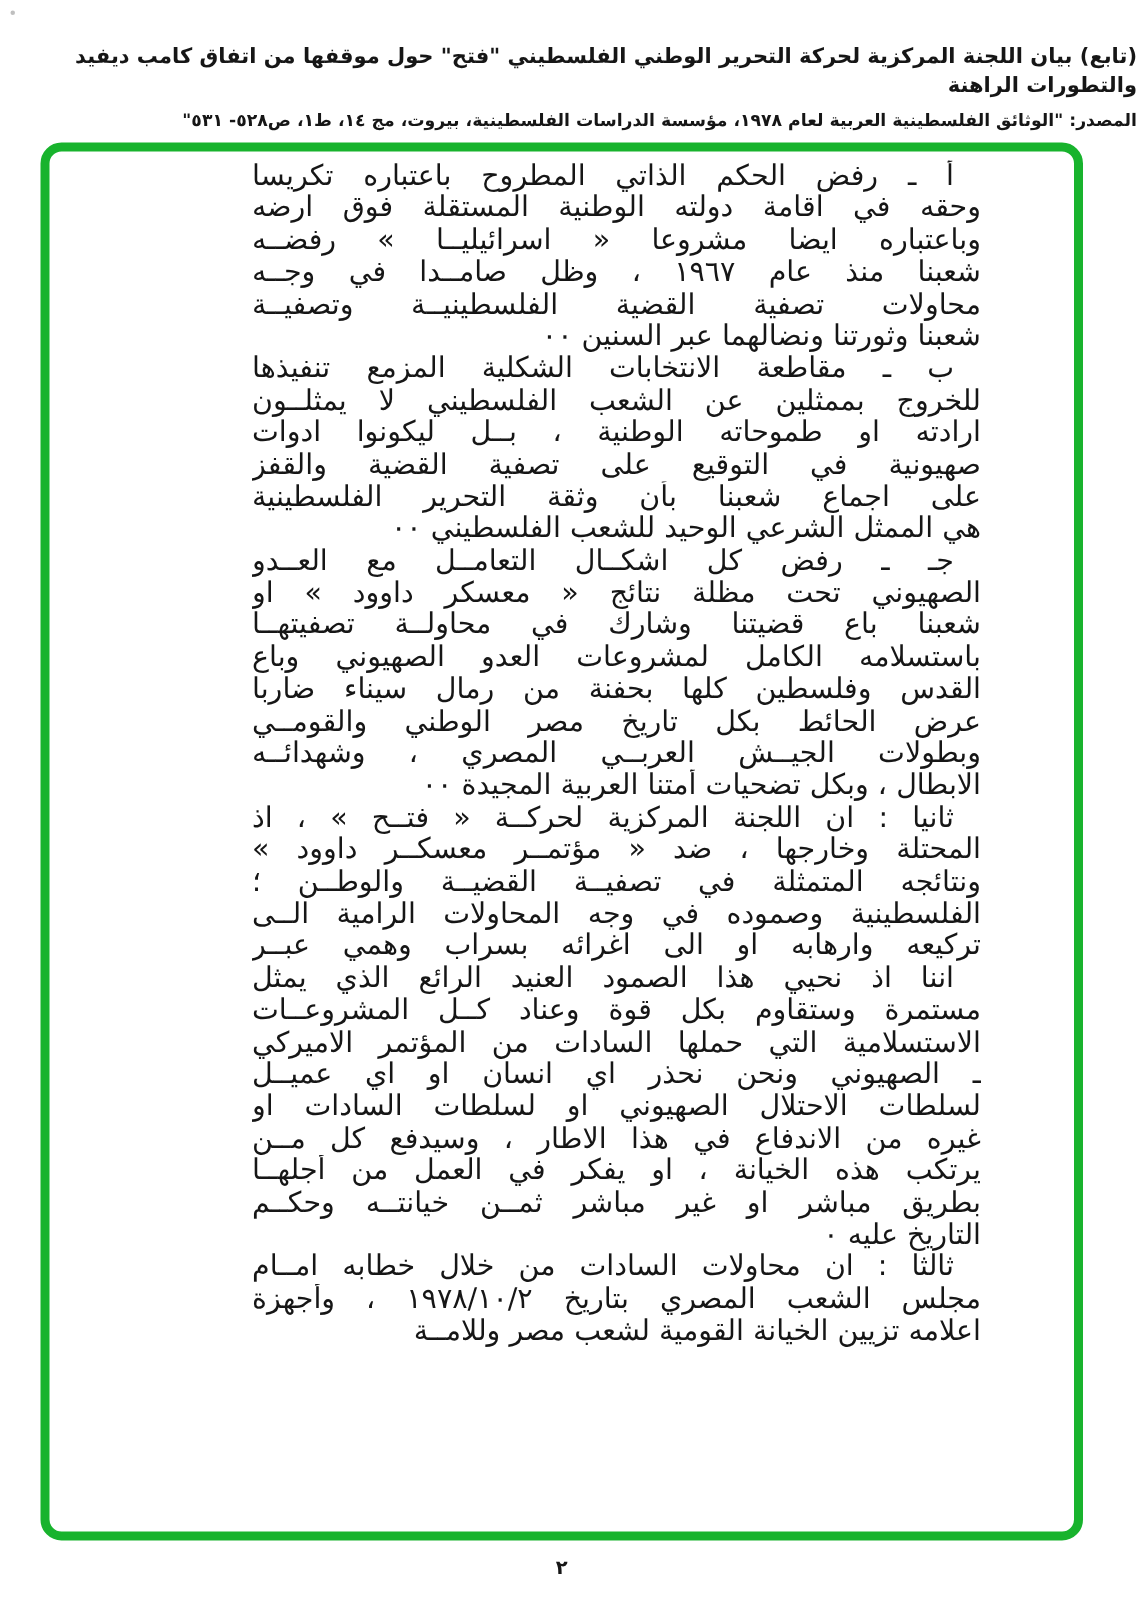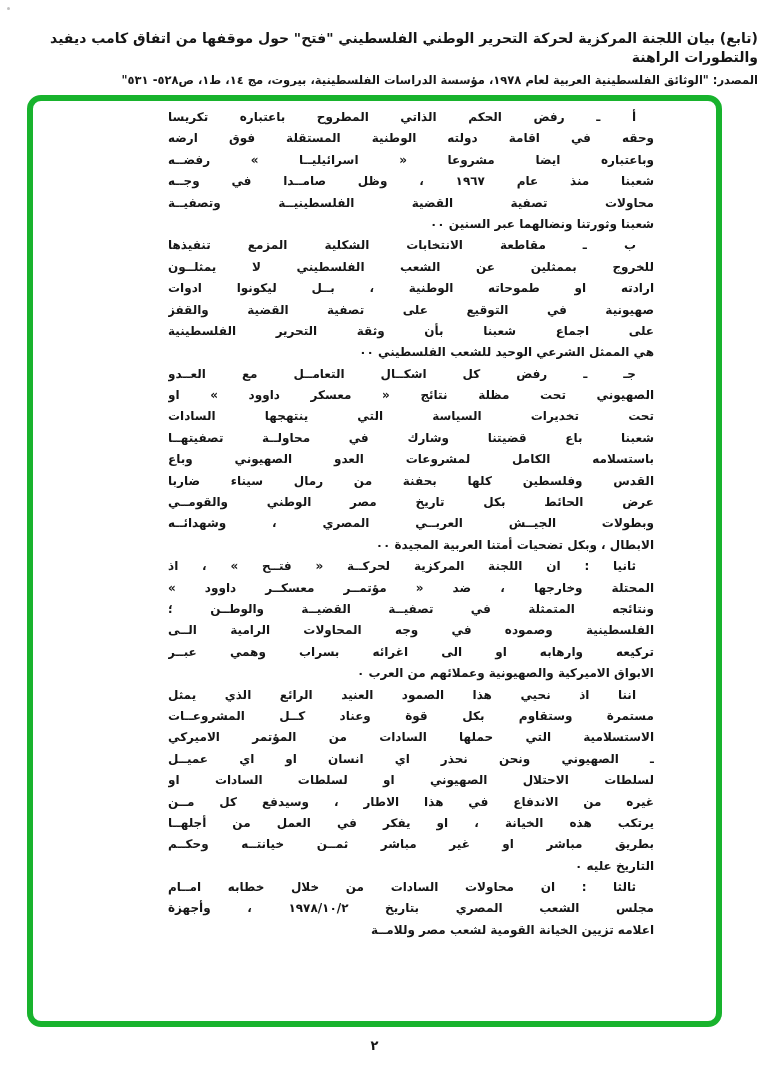--- a/index.html
+++ b/index.html
@@ -57,22 +57,22 @@
     background: transparent;
   }
   .doc-text {
     position: absolute;
     left: 168px;
     top: 107px;
     width: 486px;
     direction: rtl;
   }
   .tline {
-    font-size: 12px;
-    font-weight: bold;
+    font-size: 19px;
+    font-weight: normal;
     line-height: 21.4px;
     height: 21.4px;
     white-space: normal;
     text-align: justify;
     text-align-last: justify;
     overflow: hidden;
   }
   .tline.pfirst {
     padding-right: 18px;
   }
@@ -110,33 +110,31 @@
     <div class="tline">محاولات تصفية القضية الفلسطينيــة وتصفيــة</div>
     <div class="tline plast">شعبنا وثورتنا ونضالهما عبر السنين ٠٠</div>
     <div class="tline pfirst">ب ـ مقاطعة الانتخابات الشكلية المزمع تنفيذها</div>
     <div class="tline">للخروج بممثلين عن الشعب الفلسطيني لا يمثلــون</div>
     <div class="tline">ارادته او طموحاته الوطنية ، بــل ليكونوا ادوات</div>
     <div class="tline">صهيونية في التوقيع على تصفية القضية والقفز</div>
     <div class="tline">على اجماع شعبنا بأن وثقة التحرير الفلسطينية</div>
     <div class="tline plast">هي الممثل الشرعي الوحيد للشعب الفلسطيني ٠٠</div>
     <div class="tline pfirst">جـ ـ رفض كل اشكــال التعامــل مع العــدو</div>
     <div class="tline">الصهيوني تحت مظلة نتائج « معسكر داوود » او</div>
-    <div class="tline">تحت تخديرات السياسة التي ينتهجها السادات</div>
     <div class="tline">شعبنا باع قضيتنا وشارك في محاولــة تصفيتهــا</div>
     <div class="tline">باستسلامه الكامل لمشروعات العدو الصهيوني وباع</div>
     <div class="tline">القدس وفلسطين كلها بحفنة من رمال سيناء ضاربا</div>
     <div class="tline">عرض الحائط بكل تاريخ مصر الوطني والقومــي</div>
     <div class="tline">وبطولات الجيــش العربــي المصري ، وشهدائــه</div>
     <div class="tline plast">الابطال ، وبكل تضحيات أمتنا العربية المجيدة ٠٠</div>
     <div class="tline pfirst">ثانيا : ان اللجنة المركزية لحركــة « فتــح » ، اذ</div>
     <div class="tline">المحتلة وخارجها ، ضد « مؤتمــر معسكــر داوود »</div>
     <div class="tline">ونتائجه المتمثلة في تصفيــة القضيــة والوطــن ؛</div>
     <div class="tline">الفلسطينية وصموده في وجه المحاولات الرامية الــى</div>
     <div class="tline">تركيعه وارهابه او الى اغرائه بسراب وهمي عبــر</div>
-    <div class="tline plast">الابواق الاميركية والصهيونية وعملائهم من العرب ٠</div>
     <div class="tline pfirst">اننا اذ نحيي هذا الصمود العنيد الرائع الذي يمثل</div>
     <div class="tline">مستمرة وستقاوم بكل قوة وعناد كــل المشروعــات</div>
     <div class="tline">الاستسلامية التي حملها السادات من المؤتمر الاميركي</div>
     <div class="tline">ـ الصهيوني ونحن نحذر اي انسان او اي عميــل</div>
     <div class="tline">لسلطات الاحتلال الصهيوني او لسلطات السادات او</div>
     <div class="tline">غيره من الاندفاع في هذا الاطار ، وسيدفع كل مــن</div>
     <div class="tline">يرتكب هذه الخيانة ، او يفكر في العمل من أجلهــا</div>
     <div class="tline">بطريق مباشر او غير مباشر ثمــن خيانتــه وحكــم</div>
     <div class="tline plast">التاريخ عليه ٠</div>
     <div class="tline pfirst">ثالثا : ان محاولات السادات من خلال خطابه امــام</div>

